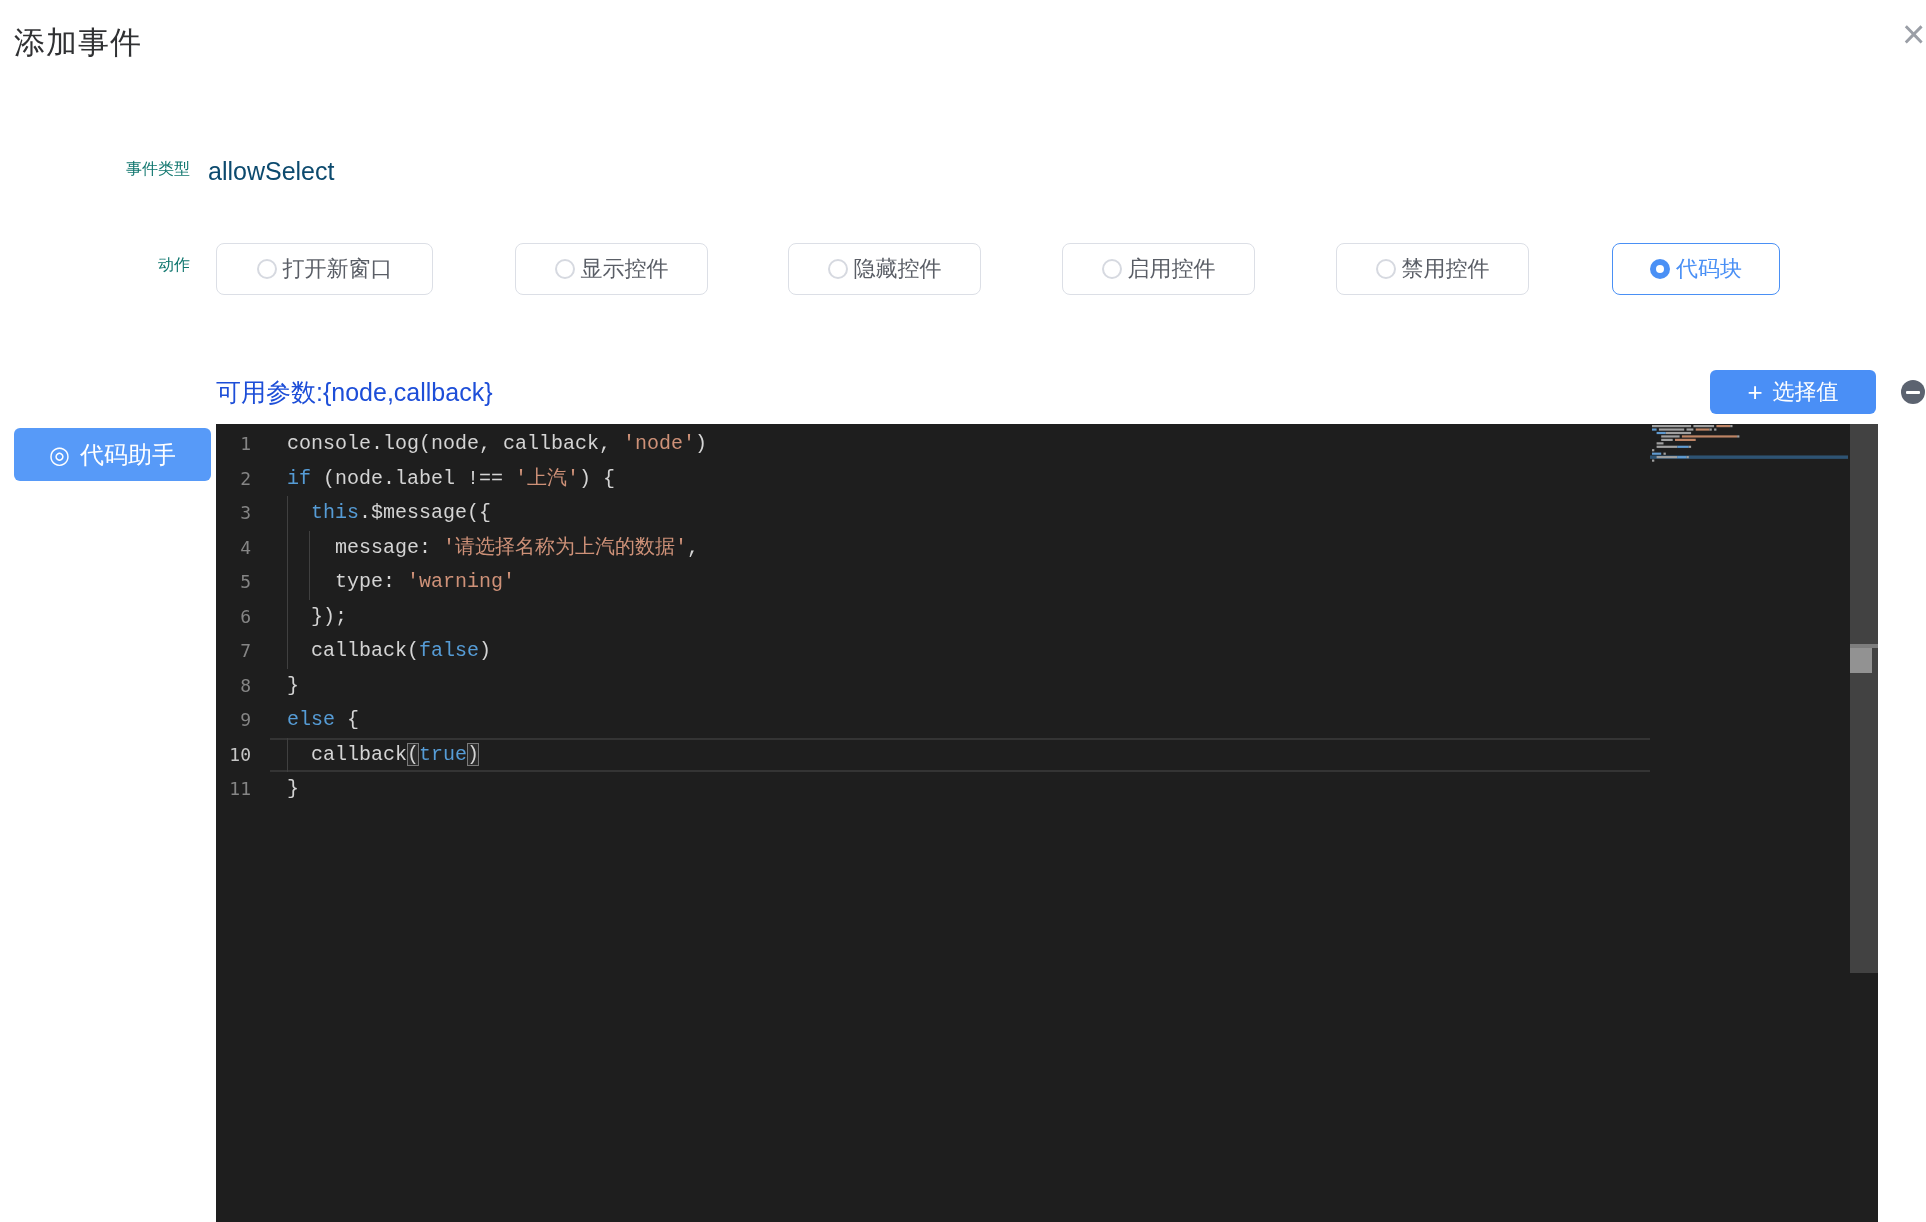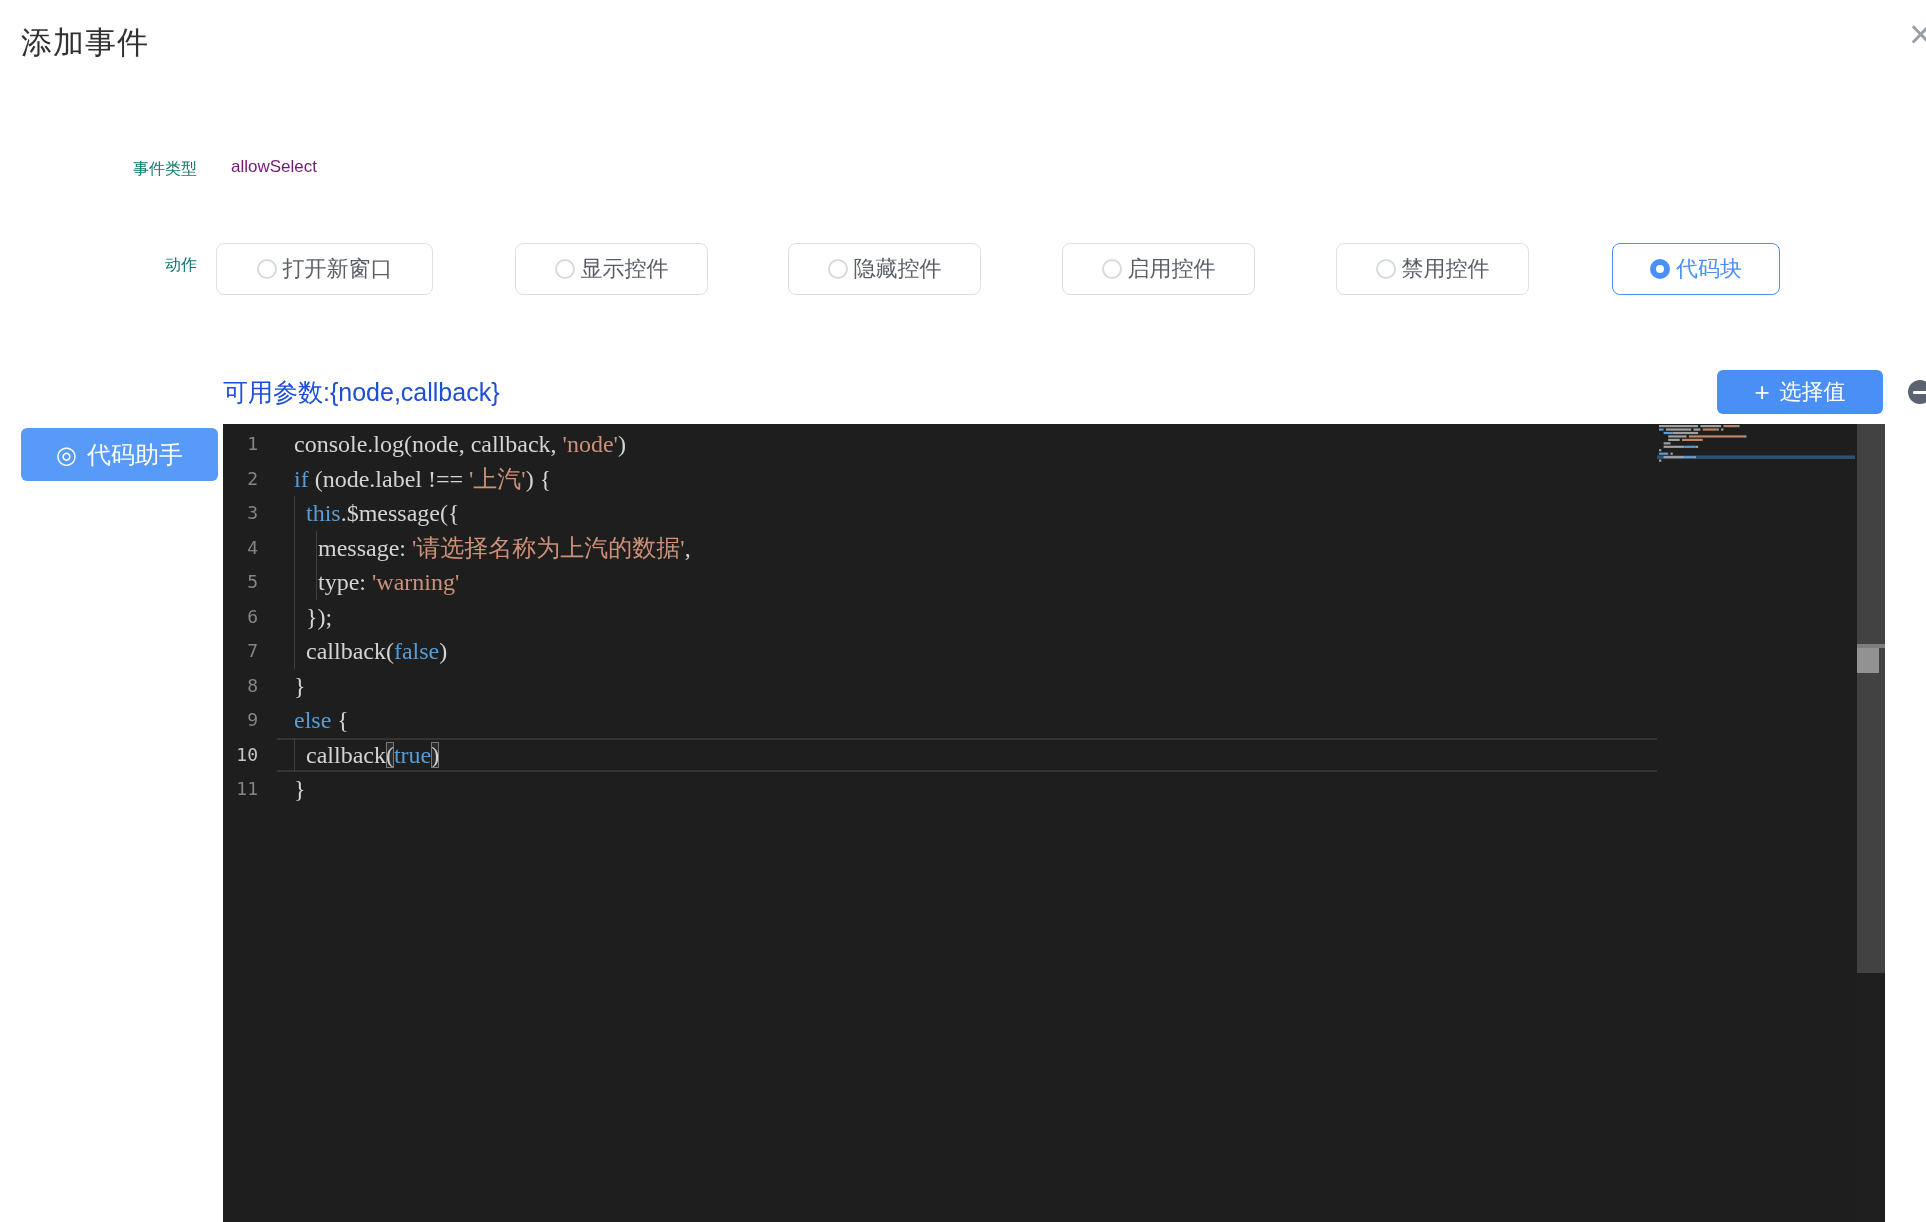--- a/index.html
+++ b/index.html
@@ -1,28 +1,28 @@
 <!DOCTYPE html>
 <html><head>
 <meta charset="utf-8">
 <style>
   * { margin:0; padding:0; box-sizing:border-box; }
   html,body { width:1926px; height:1222px; overflow:hidden; background:#ffffff;
               font-family:"Liberation Sans", sans-serif; }
-  .abs { position:absolute;margin-left:7px; }
+  .abs { position:absolute; }
 
   
   .dialog-title { left:14px; top:22px; font-size:31px; font-weight:500; color:#303133; letter-spacing:1px; }
   .close-btn { left:1902px; top:14px; width:24px; height:44px; overflow:hidden;
                font-size:40px; font-weight:300; color:#9a9ea6; line-height:40px; cursor:pointer; }
 
   
   .row-label { font-size:16px; color:#0f766e; text-align:right; }
   .etype-label { left:40px; top:159px; width:150px; }
-  .etype-value { left:224px; top:157px; font-size:17px; color:#701a75; }
+  .etype-value { left:208px; top:157px; font-size:25px; color:#0c4a6e; }
   .action-label { left:100px; top:255px; width:90px; }
 
   .action-btn { position:absolute; top:243px; height:52px; background:#fff;
                 border:1.5px solid #dcdfe6; border-radius:8px; display:flex;
                 align-items:center; justify-content:center; gap:6px; cursor:pointer; }
   .action-btn .radio { width:20px; height:20px; border-radius:50%;
                        border:2px solid #d6d9e0; background:#fff; flex:0 0 auto; }
   .action-btn .lbl { font-size:22px; color:#5a5e66; white-space:nowrap; }
   .action-btn.selected { border-color:#4a90f5; }
   .action-btn.selected .lbl { color:#4a90f5; }
@@ -49,21 +49,21 @@
   .assistant-btn .aicon { font-size:24px; line-height:24px; }
 
   
   .editor { left:216px; top:424px; width:1662px; height:798px; background:#1e1e1e; overflow:hidden; }
   .editor .gutter { position:absolute; left:0; top:3px; width:35px; }
   .editor .gutter .ln { height:34.5px; line-height:34.5px; text-align:right;
                         font-family:"DejaVu Sans Mono", monospace; font-size:18px; color:#858585; }
   .editor .gutter .ln.active { color:#c6c6c6; }
   .editor .code { position:absolute; left:71px; top:3px; }
   .editor .code .cl { height:34.5px; line-height:34.5px; white-space:pre;
-                      font-family:Liberation Serif, serif; font-size:24px; color:#d4d4d4; }
+                      font-family:Liberation Mono, monospace; font-size:20px; color:#d4d4d4; }
   .tk-k { color:#569cd6; }
   .tk-s { color:#ce9178; }
   .tk-t { color:#d4d4d4; }
   .tk-b { color:#d4d4d4; outline:1px solid #7a7a7a; outline-offset:-1px; background:rgba(120,120,120,.15); }
   .indent-guide { position:absolute; width:1px; background:#404040; }
   .current-line { position:absolute; left:54px; width:1380px; height:34.5px;
                   border-top:2px solid #343434; border-bottom:2px solid #343434; }
   .minimap { position:absolute; left:1434px; top:0; width:200px; height:70px; cursor:pointer; }
   .sb-track-top { position:absolute; left:1634px; top:0; width:28px; height:549px; background:#424242; }
   .sb-track-bottom { position:absolute; left:1634px; top:549px; width:28px; height:249px; background:#1f1f1f; }

